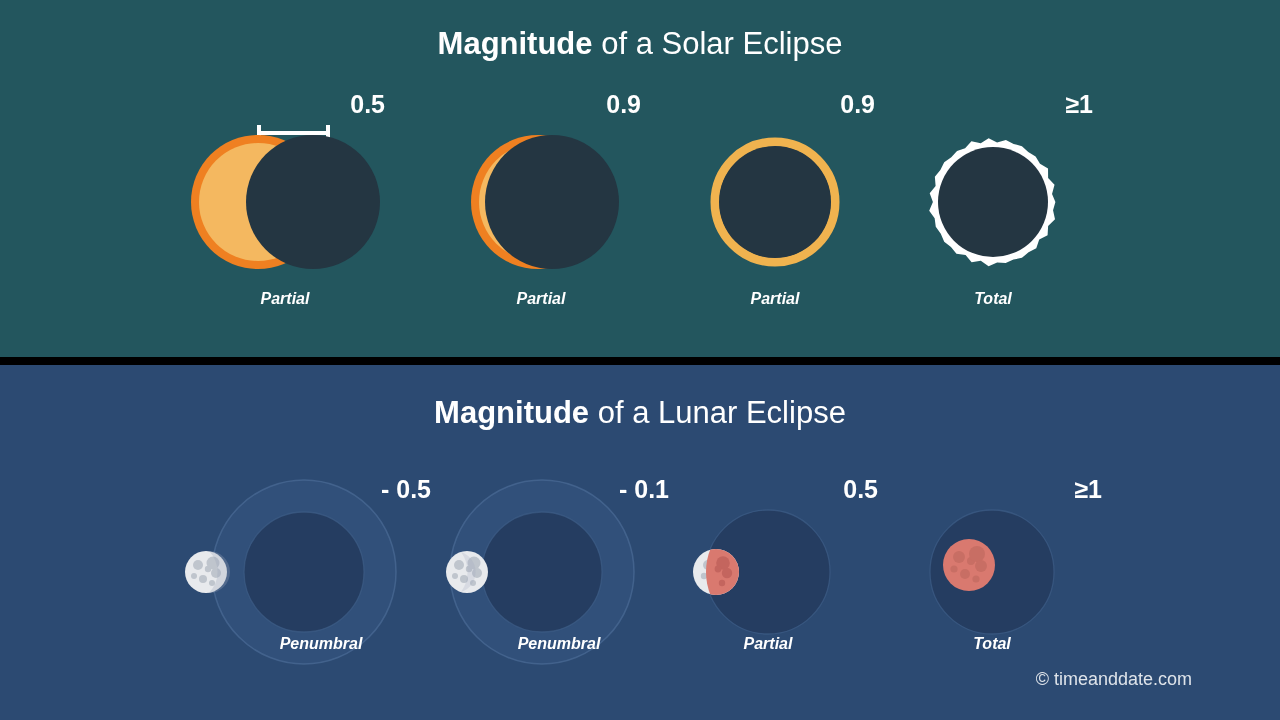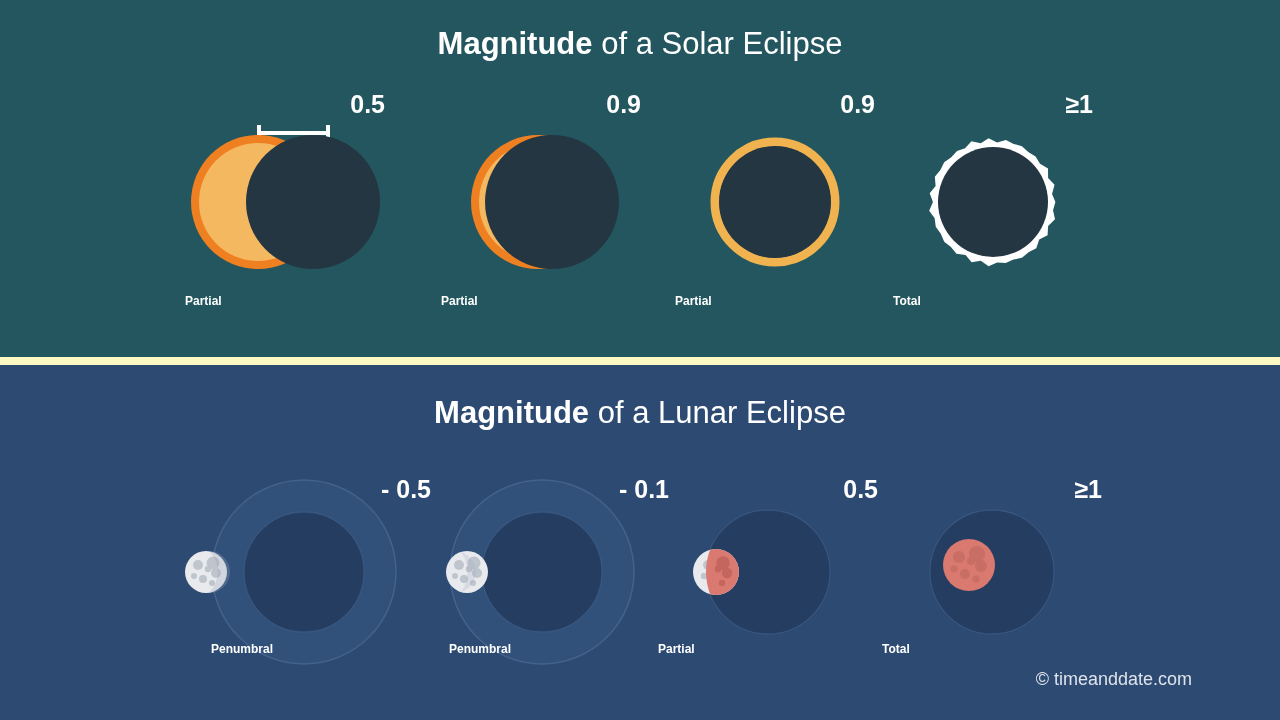--- a/index.html
+++ b/index.html
@@ -4,21 +4,21 @@
 <style>
   html, body {
     margin: 0; padding: 0;
     width: 1280px; height: 720px;
     overflow: hidden;
     font-family: "Liberation Sans", sans-serif;
   }
   #stage {
     position: relative;
     width: 1280px; height: 720px;
-    background: #fef9c3;
+    background: #000000;
   }
 
   
   .section {
     position: absolute;
     left: 0; width: 1280px;
     box-sizing: border-box;
   }
   #solar-section { top: 0; height: 357px; background: #23565e; }
   #lunar-section { top: 357px; height: 363px; background: #2c4a72; margin-top: 8px; }
@@ -47,26 +47,27 @@
     left: 0; width: 100%;
     text-align: right;
     color: #ffffff;
     font-weight: bold;
     white-space: nowrap;
     line-height: 1;
   }
   .caption {
     position: absolute;
     left: 0; width: 100%;
-    text-align: left;
+    text-align: center;
     color: #ffffff;
     font-weight: bold;
-    font-size: 12px;
+    font-size: 16px;
     line-height: 1;
     white-space: nowrap;
+    font-style: italic;
   }
 
   
   .solar-item { width: 200px; }
   .solar-item .value-label { top: 0px; font-size: 25px; }
   .solar-item .caption { bottom: 0px; }
 
   .solar-art {
     position: absolute;
     left: 0; top: 40px;
@@ -88,21 +89,21 @@
     position: absolute;
     top: 0; width: 4px; height: 14px;
     background: #ffffff;
   }
   .bracket .cap.left  { left: 0; }
   .bracket .cap.right { right: 0; }
 
   
   .lunar-item { width: 220px; }
   .lunar-item .value-label { top: 0px; font-size: 25px; }
-  .lunar-item .caption { top: 166px; }
+  .lunar-item .caption { top: 159px; }
 
   .lunar-art {
     position: absolute;
     left: 0; top: 0;
     width: 220px; height: 210px;
   }
 
   
   #footer-credit {
     position: absolute;

